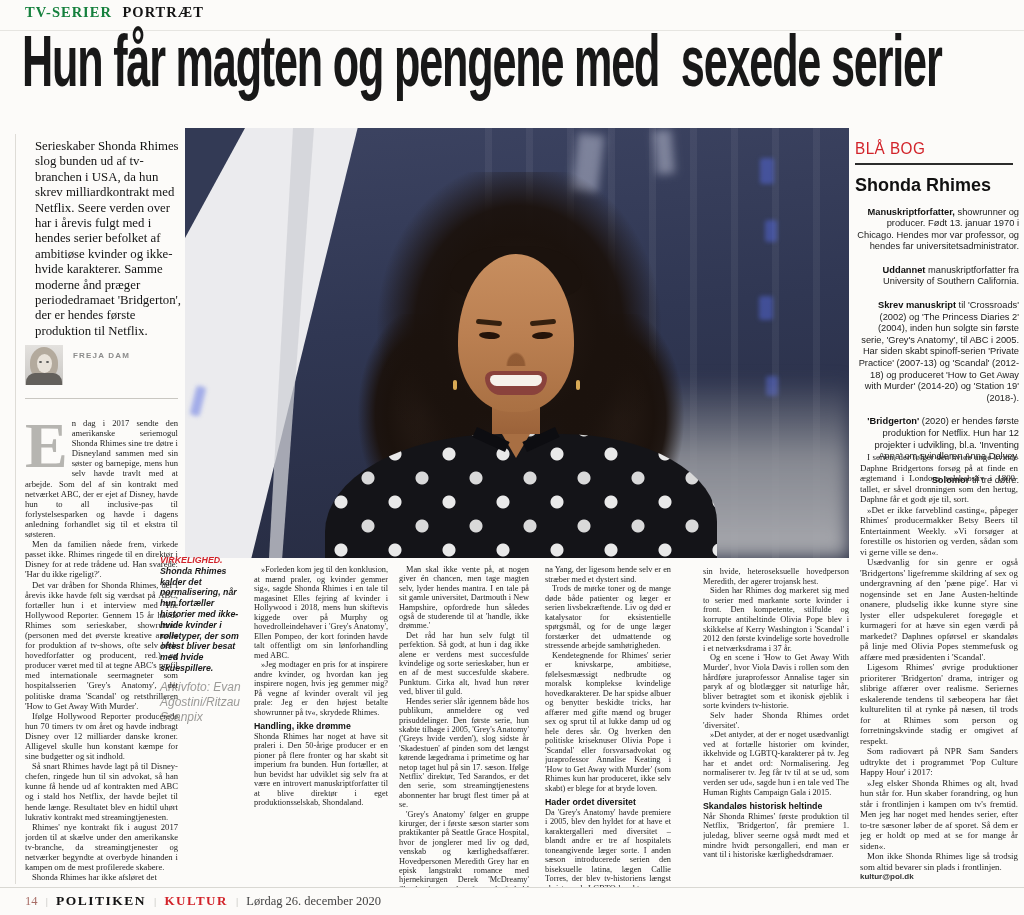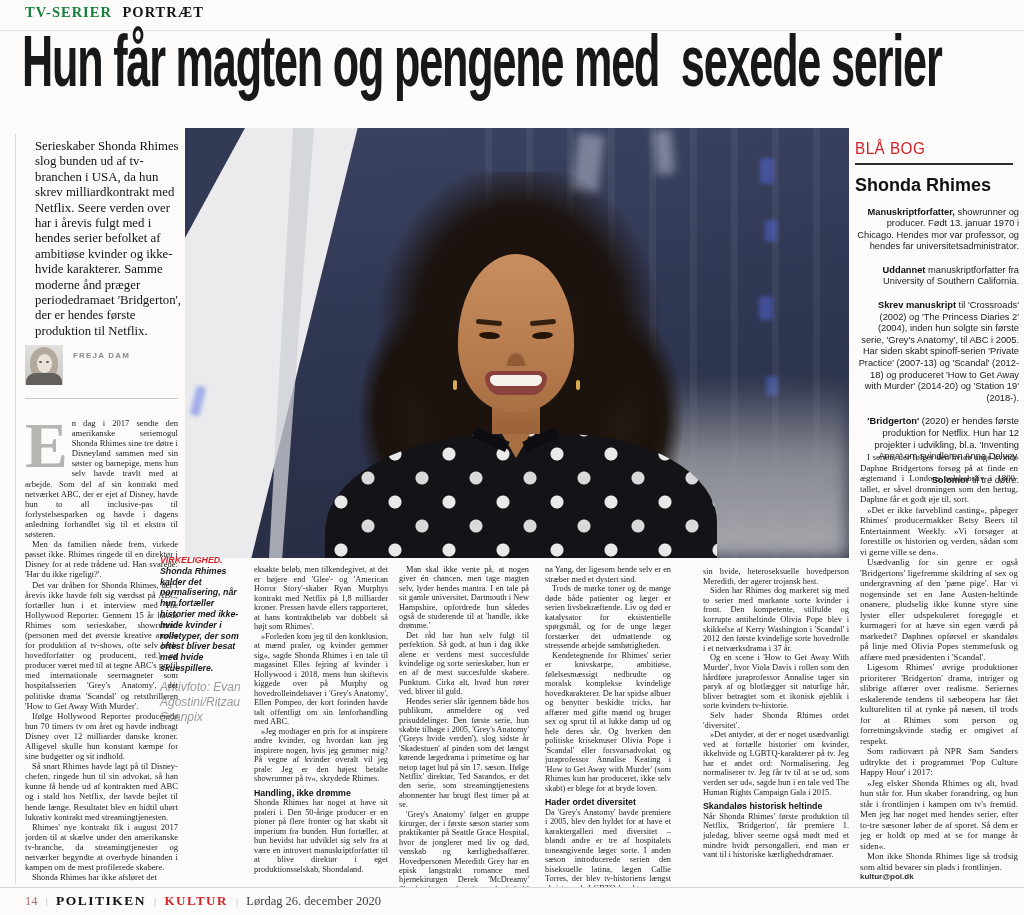--- a/index.html
+++ b/index.html
@@ -214,21 +214,20 @@
     <p><span class="dropcap">E</span><span>n dag i 2017 sendte den amerikanske seriemogul Shonda Rhimes sine tre døtre i Disneyland sammen med sin søster og barnepige, mens hun selv havde travlt med at arbejde. Som del af sin kontrakt med netværket ABC, der er ejet af Disney, havde hun to all inclusive-pas til forlystelsesparken og havde i dagens anledning forhandlet sig til et ekstra til søsteren.</span></p>
     <p class="ind">Men da familien nåede frem, virkede passet ikke. Rhimes ringede til en direktør i Disney for at rede trådene ud. Han svarede: 'Har du ikke rigeligt?'.</p>
     <p class="ind">Det var dråben for Shonda Rhimes, der i årevis ikke havde følt sig værdsat på ABC, fortæller hun i et interview med The Hollywood Reporter. Gennem 15 år havde Rhimes som serieskaber, showrunner (personen med det øverste kreative ansvar for produktion af tv-shows, ofte selv både hovedforfatter og producent, red.) og producer været med til at tegne ABC's profil med internationale seermagneter som hospitalsserien 'Grey's Anatomy', det politiske drama 'Scandal' og retsthrilleren 'How to Get Away With Murder'.</p>
     <p class="ind">Ifølge Hollywood Reporter producerede hun 70 timers tv om året og havde indbragt Disney over 12 milliarder danske kroner. Alligevel skulle hun konstant kæmpe for sine budgetter og sit indhold.</p>
     <p class="ind">Så snart Rhimes havde lagt på til Disney-chefen, ringede hun til sin advokat, så han kunne få hende ud af kontrakten med ABC og i stald hos Netflix, der havde bejlet til hende længe. Resultatet blev en hidtil uhørt lukrativ kontrakt med streamingtjenesten.</p>
     <p class="ind">Rhimes' nye kontrakt fik i august 2017 jorden til at skælve under den amerikanske tv-branche, da streamingtjenester og netværker begyndte at overbyde hinanden i kampen om de mest profilerede skabere.</p>
     <p class="ind">Shonda Rhimes har ikke afsløret det</p>
   </div>
 
   <div id="col2" class="col">
-    <p>eksakte beløb, men tilkendegivet, at det er højere end 'Glee'- og 'American Horror Story'-skaber Ryan Murphys kontrakt med Netflix på 1,8 milliarder kroner. Pressen havde ellers rapporteret, at hans kontraktbeløb var dobbelt så højt som Rhimes'.</p>
     <p class="ind">»Forleden kom jeg til den konklusion, at mænd praler, og kvinder gemmer sig«, sagde Shonda Rhimes i en tale til magasinet Elles fejring af kvinder i Hollywood i 2018, mens hun skiftevis kiggede over på Murphy og hovedrolleindehaver i 'Grey's Anatomy', Ellen Pompeo, der kort forinden havde talt offentligt om sin lønforhandling med ABC.</p>
     <p class="ind">»Jeg modtager en pris for at inspirere andre kvinder, og hvordan kan jeg inspirere nogen, hvis jeg gemmer mig? På vegne af kvinder overalt vil jeg prale: Jeg er den højest betalte showrunner på tv«, skrydede Rhimes.</p>
     <h3>Handling, ikke drømme</h3>
     <p>Shonda Rhimes har noget at have sit praleri i. Den 50-årige producer er en pioner på flere fronter og har skabt sit imperium fra bunden. Hun fortæller, at hun bevidst har udviklet sig selv fra at være en introvert manuskriptforfatter til at blive direktør i eget produktionsselskab, Shondaland.</p>
   </div>
 
   <div id="col3" class="col">
     <p class="ind">Man skal ikke vente på, at nogen giver én chancen, men tage magten selv, lyder hendes mantra. I en tale på sit gamle universitet, Dartmouth i New Hampshire, opfordrede hun således også de studerende til at 'handle, ikke drømme.'</p>
     <p class="ind">Det råd har hun selv fulgt til perfektion. Så godt, at hun i dag ikke alene er verdens mest succesfulde kvindelige og sorte serieskaber, hun er en af de mest succesfulde skabere. Punktum. Cirka alt, hvad hun rører ved, bliver til guld.</p>
     <p class="ind">Hendes serier slår igennem både hos publikum, anmeldere og ved prisuddelinger. Den første serie, hun skabte tilbage i 2005, 'Grey's Anatomy' ('Greys hvide verden'), slog sidste år 'Skadestuen' af pinden som det længst kørende lægedrama i primetime og har netop taget hul på sin 17. sæson. Ifølge Netflix' direktør, Ted Sarandos, er det den serie, som streamingtjenestens abonnenter har brugt flest timer på at se.</p>

